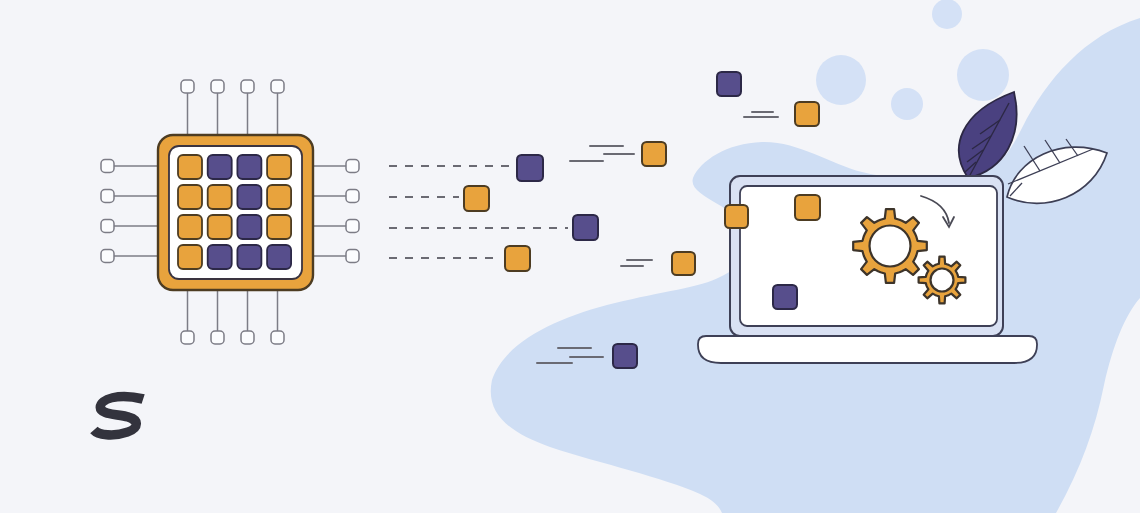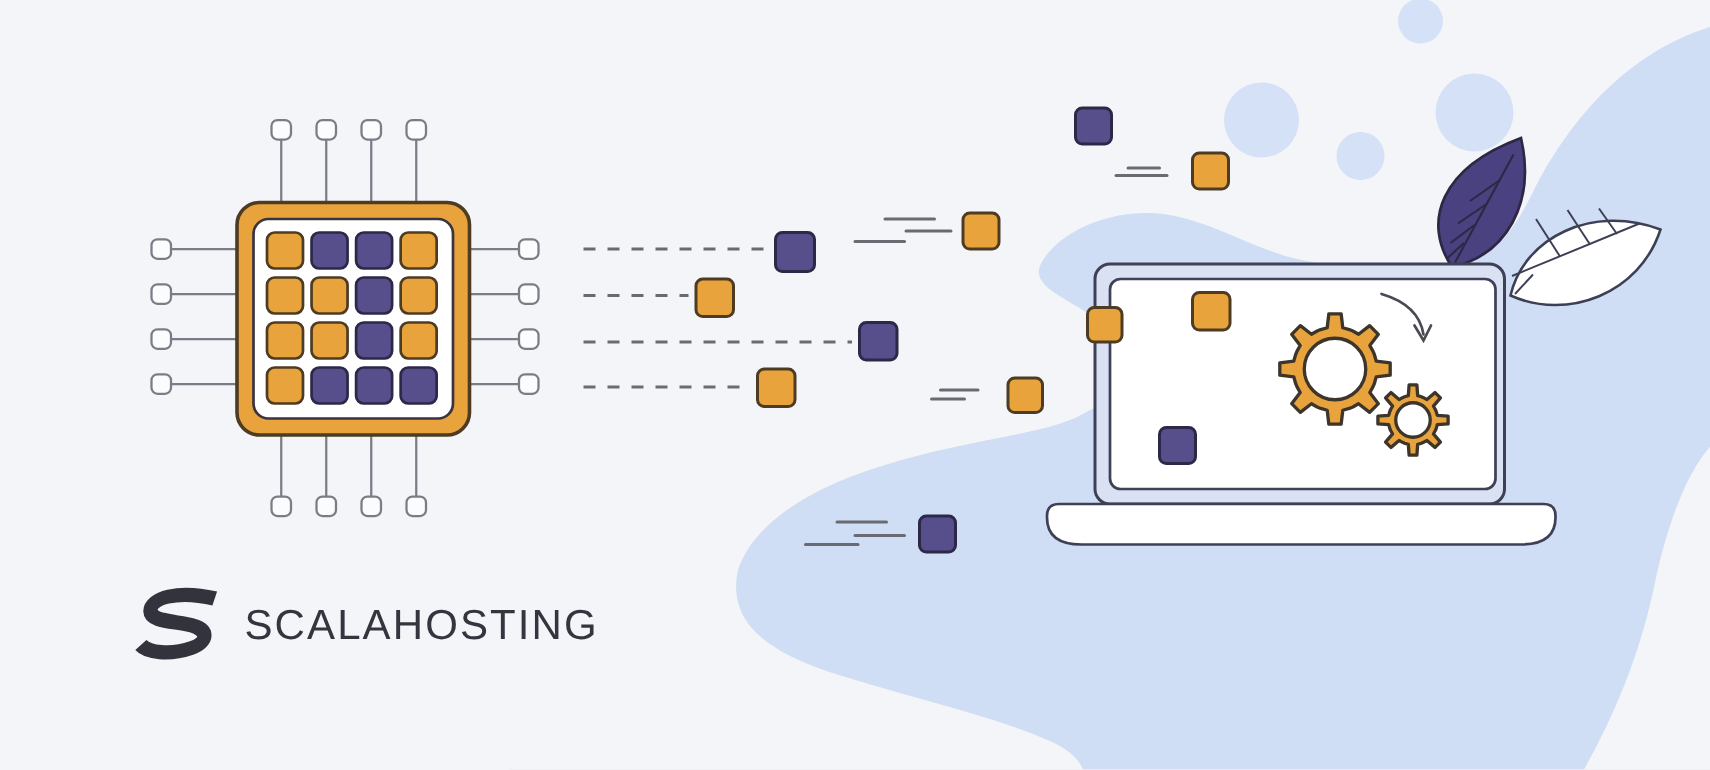--- a/index.html
+++ b/index.html
@@ -192,16 +192,15 @@
       </g>
     </g>
   </svg>
 
   <div class="logo">
     <svg class="logo-mark" viewBox="0 0 60 50">
       <g transform="skewX(-6) translate(4,0)">
         <path d="M 50,8 C 24,2 7,8 8,16 C 9,24 27,23 37,26 C 48,29 49,37 38,41 C 24,46 9,44 4,39" fill="none" stroke="#33333d" stroke-width="9.5" stroke-linejoin="round" stroke-linecap="butt"></path>
       </g>
     </svg>
-    <div class="logo-text">SCALAHOSTING</div>
   </div>
 
 </div>
 
 </body></html>

